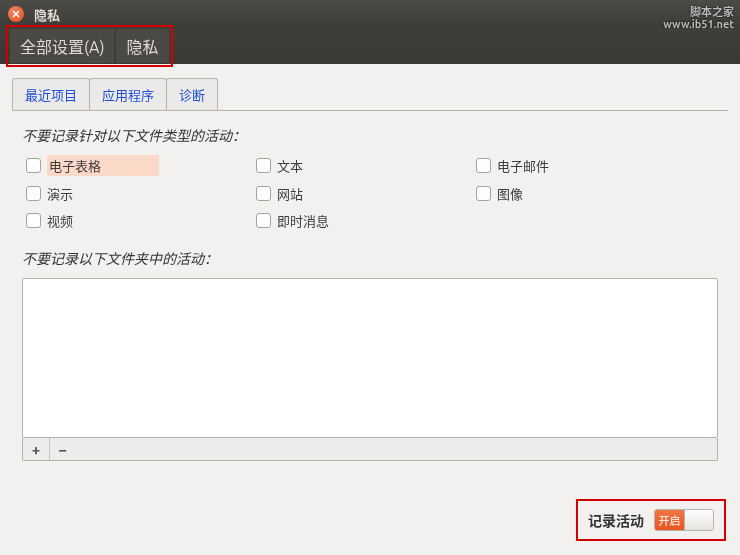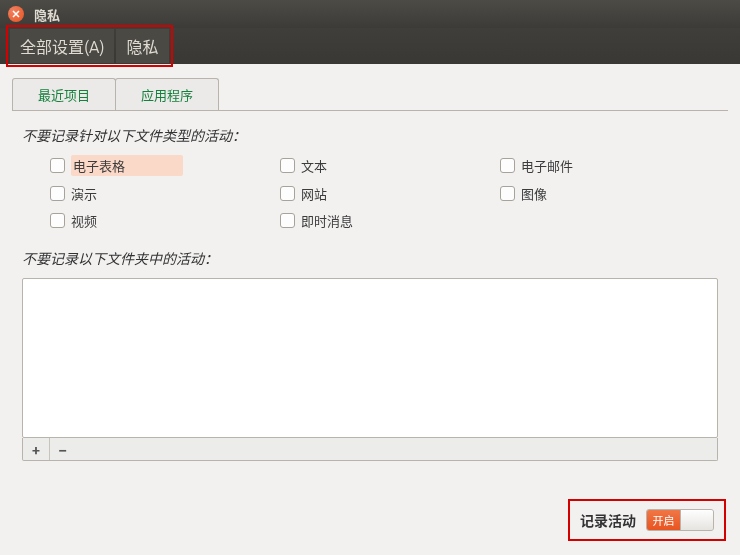--- a/index.html
+++ b/index.html
@@ -7,66 +7,71 @@
 .window { width: 740px; height: 555px; display: flex; flex-direction: column; background: #f2f1f0; }
 .titlebar { background: linear-gradient(#4c4b46, #3c3b37); height: 28px; display: flex; align-items: center; padding: 0 8px; color: #dfdbd2; font-weight: bold; }
 .close-btn { width: 16px; height: 16px; border-radius: 8px; background: radial-gradient(circle at 30% 30%, #f08060, #e95420); margin-right: 10px; display: flex; align-items: center; justify-content: center; cursor: pointer; }
 .close-btn svg { width: 8px; height: 8px; }
 .watermark { position: absolute; right: 6px; top: 6px; color: #bbb; font-size: 11px; text-align: right; line-height: 1.1; pointer-events: none; text-shadow: 0 0 2px #000; }
 .toolbar { background: linear-gradient(#3f3e3a, #393834); height: 36px; display: flex; align-items: center; padding: 0 6px; position: relative; }
 .breadcrumb-highlight { border: 2px solid #d40000; padding: 2px; display: flex; gap: 2px; }
 .crumb { background: #4a4944; color: #dfdbd2; padding: 5px 10px; cursor: pointer; font-size: 16px; }
 .content { flex: 1; background: #f2f1f0; display: flex; flex-direction: column; }
 .tabs-row { display: flex; padding: 14px 12px 0 12px; position: relative; }
-.tab { padding: 6px 25px; color: #15803d; background: #ebeae8; border: 1px solid #b8b4ac; border-bottom: none; margin-right: -1px; cursor: pointer; border-radius: 3px 3px 0 0; text-align: center; }
+.tab { padding: 6px 12px; color: #1d4ed8; background: #ebeae8; border: 1px solid #b8b4ac; border-bottom: none; margin-right: -1px; cursor: pointer; border-radius: 3px 3px 0 0; text-align: center; }
 .tab.active { background: #f2f1f0; position: relative; z-index: 2; border-bottom: 1px solid #f2f1f0; margin-bottom: -1px; }
 .tabs-line { border-bottom: 1px solid #b8b4ac; margin: 0 12px; }
 .tab-body { padding: 14px 22px 10px 22px; flex: 1; display: flex; flex-direction: column; }
 .section-label { font-size: 14px; color: #333; margin-bottom: 10px; font-style: italic; }
 .checkbox-grid { display: grid; grid-template-columns: 230px 220px 220px; row-gap: 8px; margin-bottom: 18px; padding-left: 4px; }
-.chk { display: flex; align-items: center; gap: 6px; margin-left: 24px; }
+.chk { display: flex; align-items: center; gap: 6px; }
 .chk-box { width: 15px; height: 15px; border: 1px solid #a7a39b; border-radius: 3px; background: #fdfdfd; cursor: pointer; flex-shrink: 0; }
 .chk-label { color: #3c3c3c; }
 .chk.hl .chk-label { background: #fbd9c8; padding: 1px 58px 1px 2px; border-radius: 2px; }
 .folder-box { border: 1px solid #b8b4ac; background: #fff; height: 160px; border-radius: 2px; }
 .plusminus { display: inline-flex; border: 1px solid #b8b4ac; border-top: none; background: #ececea; border-radius: 0 0 2px 2px; }
 .pm-btn { width: 26px; height: 22px; display: flex; align-items: center; justify-content: center; font-size: 15px; font-weight: bold; color: #555; cursor: pointer; }
 .pm-btn + .pm-btn { border-left: 1px solid #c8c4bc; }
 .footer { padding: 10px 14px 14px 0; display: flex; justify-content: flex-end; }
 .footer-box { border: 2px solid #d40000; padding: 8px 10px; display: flex; align-items: center; gap: 10px; margin-left: 48px; }
 .footer-label { font-weight: bold; color: #333; font-size: 14px; }
-.switch { width: 68px; height: 22px; border-radius: 3px; background: #ddd; border: 1px solid #b8b4ac; position: relative; cursor: pointer; display: flex; }
+.switch { width: 60px; height: 22px; border-radius: 3px; background: #ddd; border: 1px solid #b8b4ac; position: relative; cursor: pointer; display: flex; }
 .switch-on { width: 50%; background: linear-gradient(#f07746, #e95420); color: #fff; font-size: 11px; display: flex; align-items: center; justify-content: center; border-radius: 2px 0 0 2px; }
 .switch-knob { width: 50%; background: linear-gradient(#fefefe, #e6e4e0); border-left: 1px solid #b8b4ac; border-radius: 0 2px 2px 0; }
 </style>
 </head>
 <body>
 
 <div class="window">
 
   <div class="titlebar">
     <div class="close-btn">
       <svg viewBox="0 0 8 8">
           <path d="M1 1 L7 7 M7 1 L1 7" stroke="#fff" stroke-width="1.5"></path>
         </svg>
     </div>
     <span>隐私</span>
+    <div class="watermark">
+      <div>脚本之家</div>
+      <div>www.jb51.net</div>
+    </div>
   </div>
 
   <div class="toolbar">
     <div class="breadcrumb-highlight">
       <div class="crumb">全部设置(A)</div>
       <div class="crumb">隐私</div>
     </div>
   </div>
 
   <div class="content">
     <div class="tabs-row">
       <div class="tab">最近项目</div>
       <div class="tab">应用程序</div>
+      <div class="tab">诊断</div>
     </div>
     <div class="tabs-line"></div>
 
     <div class="tab-body">
       <div class="section-label">不要记录针对以下文件类型的活动：</div>
 
       <div class="checkbox-grid">
         <div class="chk hl">
           <div class="chk-box"></div>
           <span class="chk-label">电子表格</span>

